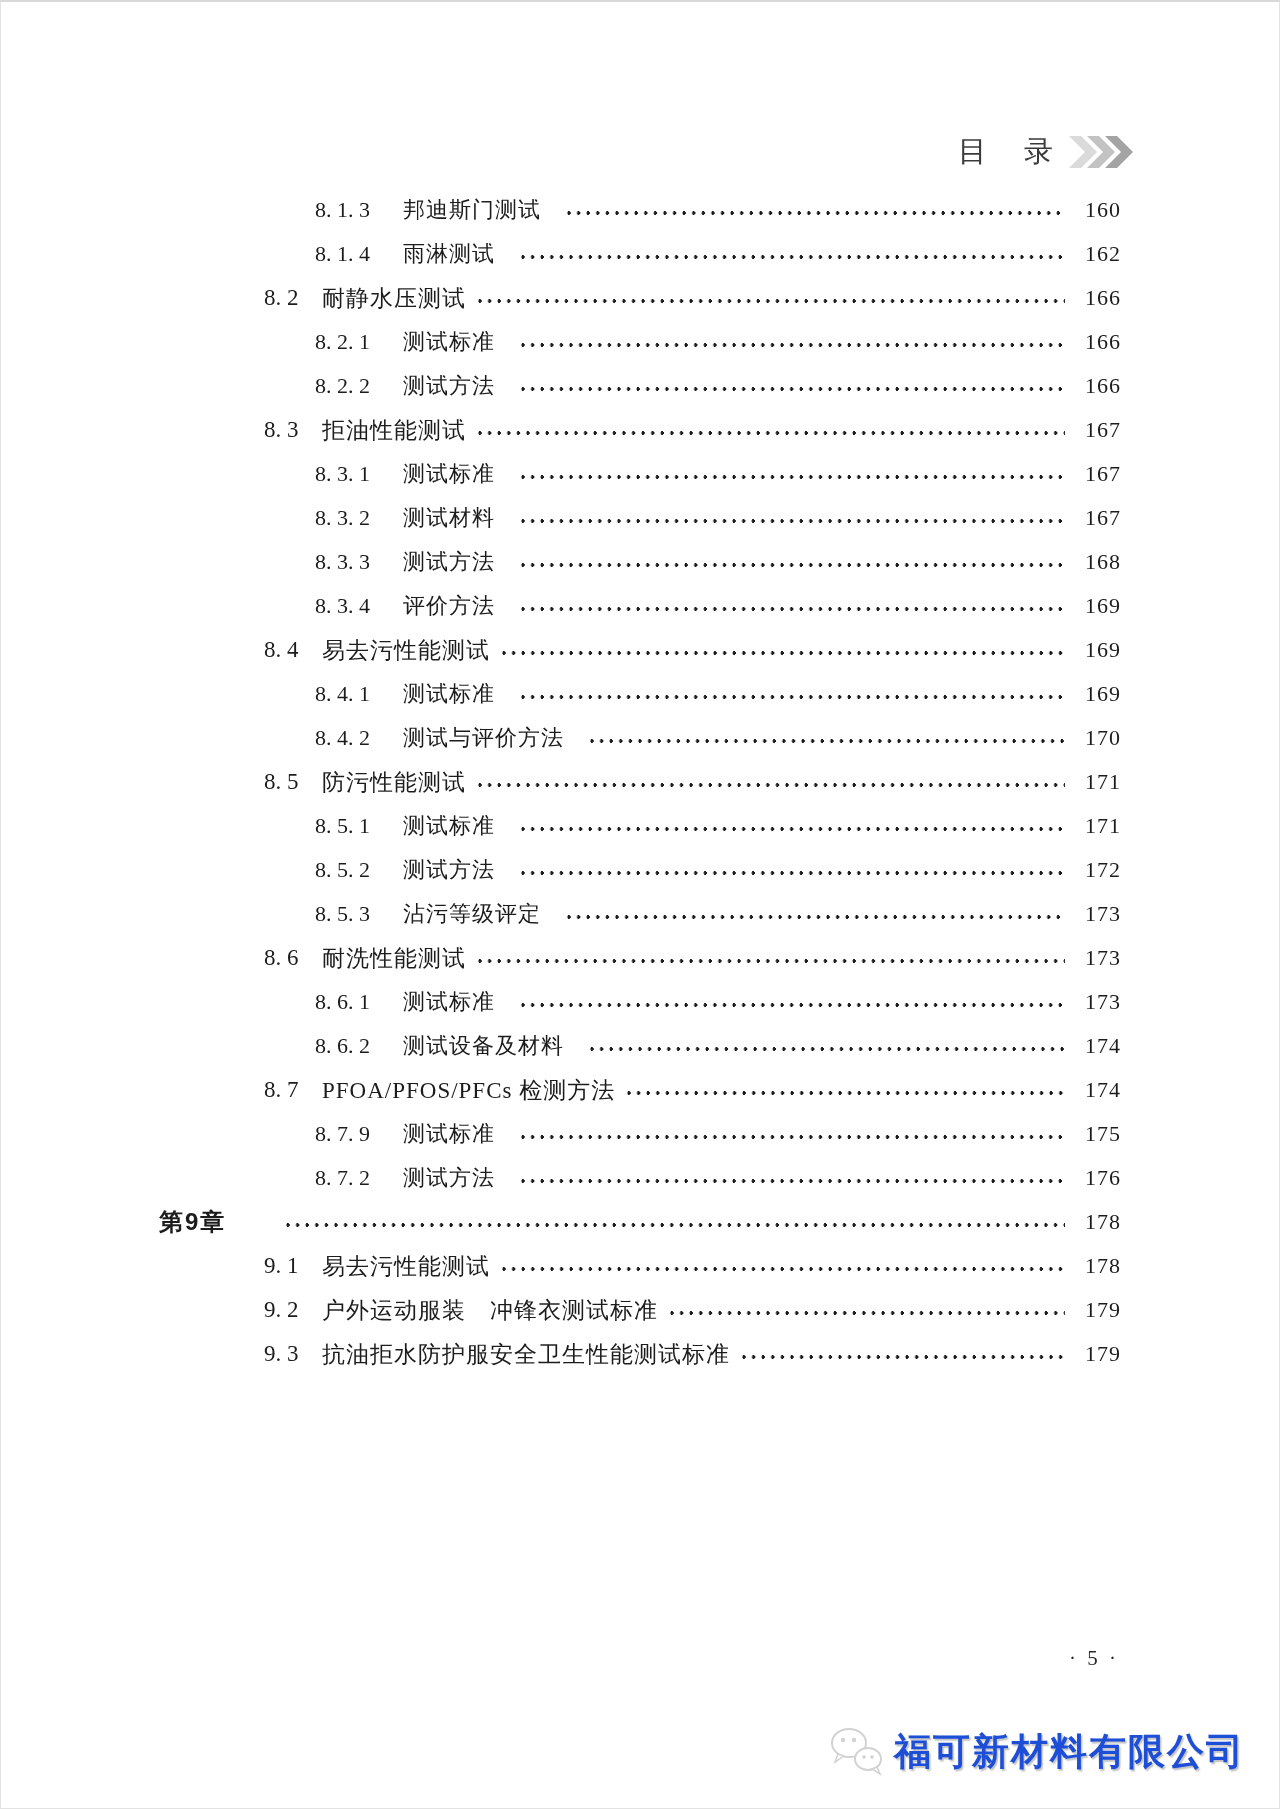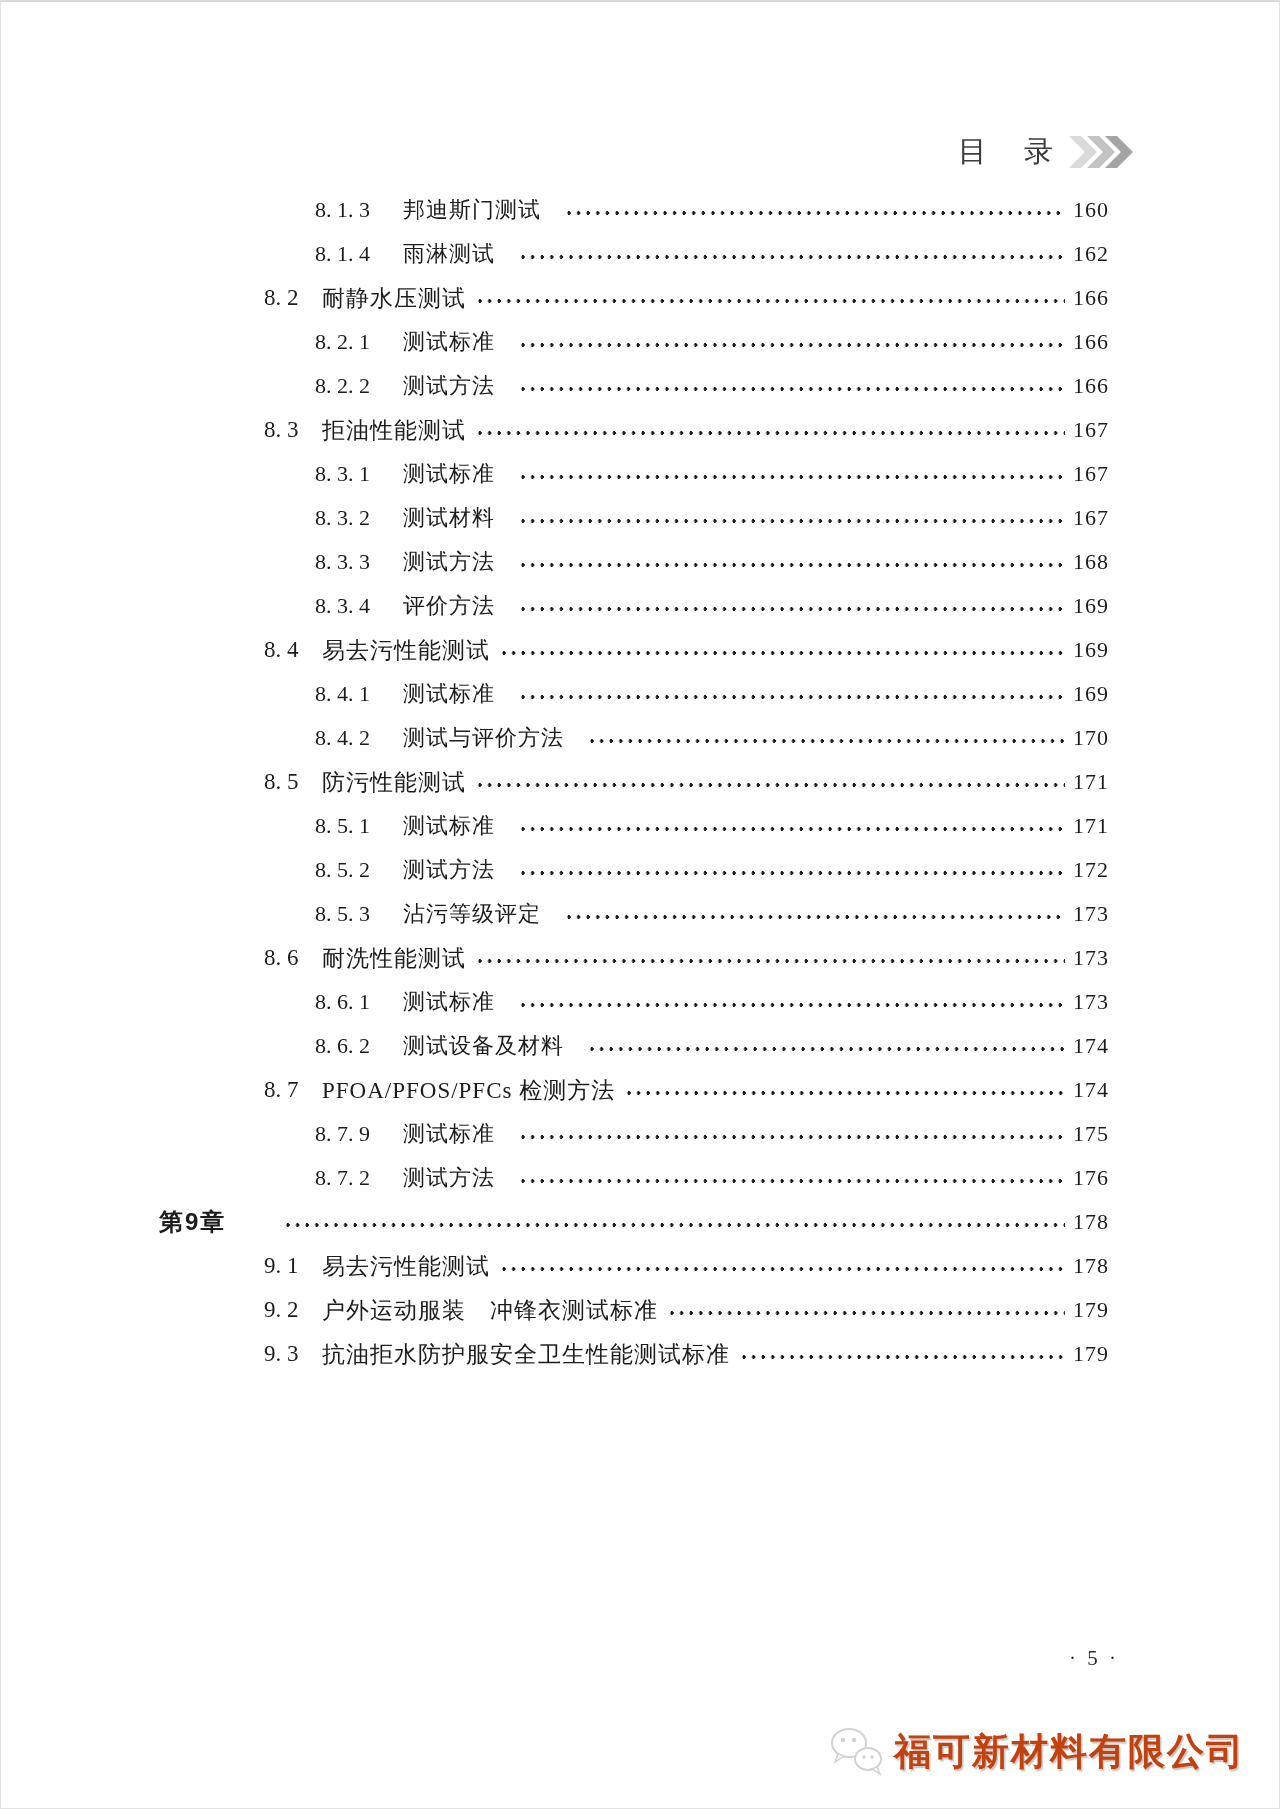--- a/index.html
+++ b/index.html
@@ -37,21 +37,21 @@
   .num { flex:none; white-space:pre; }
   .label { flex:none; white-space:pre; letter-spacing:1px; }
   .dots {
     flex:1; align-self:stretch;
     margin-right:8px;
     background-image:radial-gradient(circle 1.7px at 4px 25px, #1b1b1b 97%, transparent 100%);
     background-size:9.6px 44px;
     background-repeat:repeat-x;
   }
   .page-num {
-    flex:none; width:48px; 
+    flex:none; width:48px; text-align:right;
     font-size:22px; letter-spacing:1px;
     font-family:"Liberation Serif","DejaVu Serif",serif;
     font-weight:normal;
   }
 
   .level-3 { padding-left:314px; font-size:22px; }
   .level-3 .num { width:88px; }
   .level-3 .dots { margin-left:24px; }
 
   .level-2 { padding-left:257px; font-size:23px; }
@@ -73,21 +73,21 @@
     position:absolute; top:1644px; right:160px;
     font-size:21px; letter-spacing:3px; color:#2a2a2a;
   }
   .watermark {
     position:absolute; top:1724px; right:34px;
     display:flex; align-items:center; gap:8px;
   }
   .watermark-text {
     font-family:"Liberation Sans","DejaVu Sans",sans-serif;
     font-weight:bold; font-size:37px; letter-spacing:2px;
-    color:#c2410c;
+    color:#1d4ed8;
     text-shadow:1.5px 1.5px 1.5px #c2c2c2, -0.5px -0.5px 0 #f0f0f0;
     white-space:nowrap;
   }
 </style>
 </head>
 <body>
 
 <div class="page">
 
   <div class="header">

